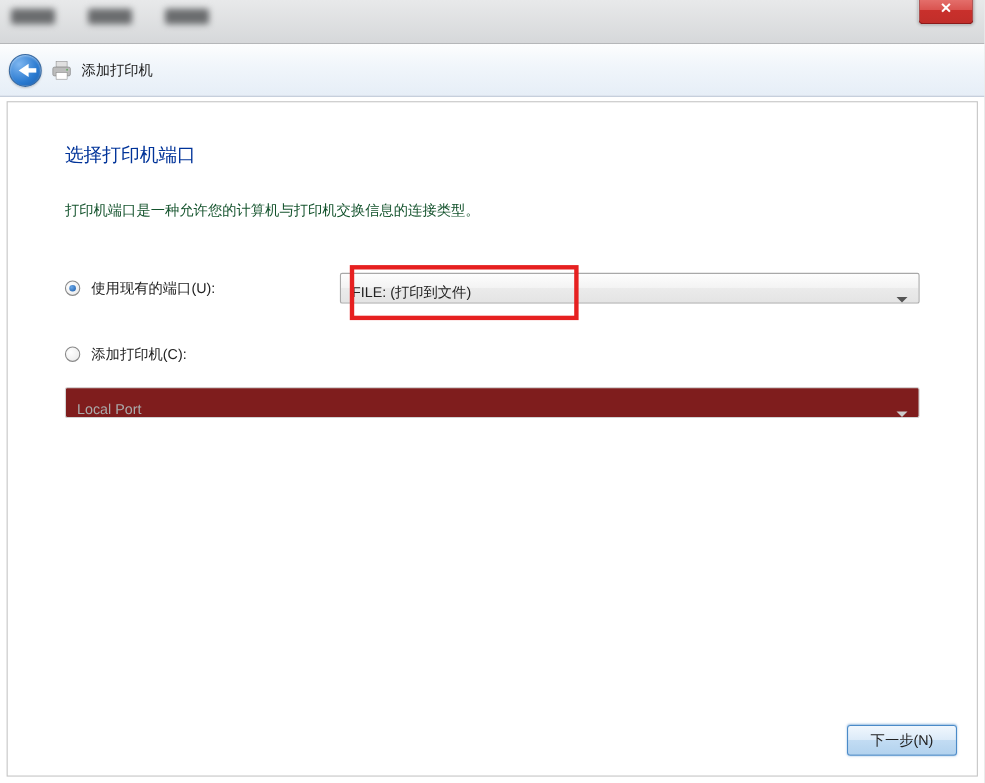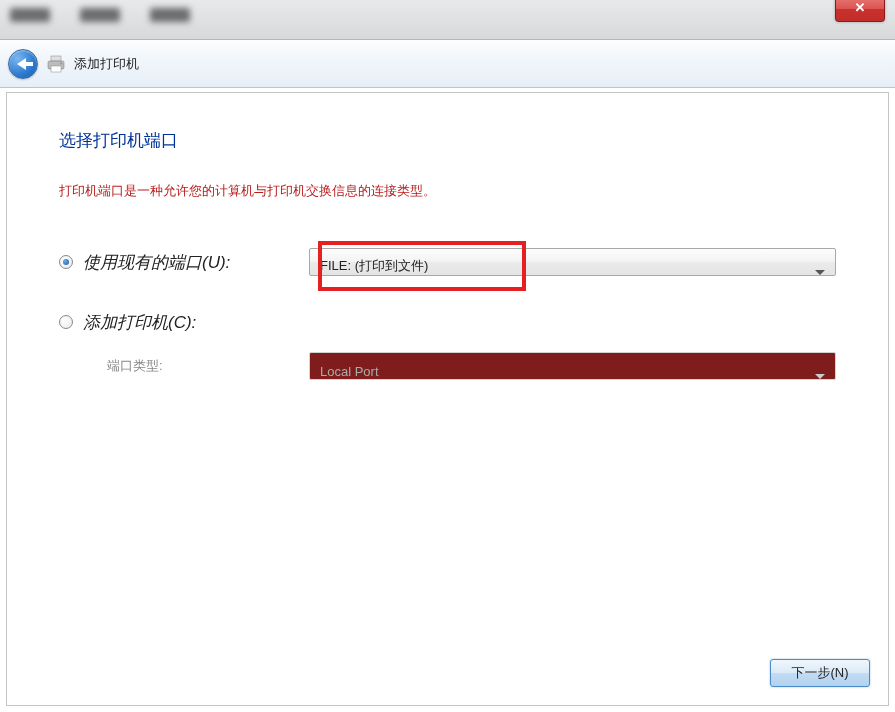--- a/index.html
+++ b/index.html
@@ -115,21 +115,21 @@
       position: relative;
       padding: 36px 52px 0 52px;
     }
     .heading {
       color: #003399;
       font-size: 17px;
       margin-bottom: 30px;
     }
     .description {
       font-size: 13px;
-      color: #b91c1c;
+      color: #14532d;
       margin-bottom: 44px;
     }
     .option-row {
       display: flex;
       align-items: center;
       margin-bottom: 24px;
       min-height: 36px;
     }
     .radio-group {
       display: flex;
@@ -150,23 +150,22 @@
       flex-shrink: 0;
     }
     .radio.checked::after {
       content: "";
       width: 6px;
       height: 6px;
       border-radius: 50%;
       background: radial-gradient(circle at 35% 35%, #6aa8e8, #1a5aa8);
     }
     .radio-label {
-      font-size: 17px;
+      font-size: 13px;
       color: #222;
-      font-style: italic;
     }
     .sub-label {
       font-size: 13px;
       color: #888;
       margin-left: 48px;
       width: 202px;
     }
     .dropdown {
       flex: 1;
       height: 28px;
@@ -278,21 +277,20 @@
       </div>
 
       <div class="option-row" style="margin-bottom:8px;">
         <div class="radio-group">
           <span class="radio"></span>
           <span class="radio-label">添加打印机(C):</span>
         </div>
       </div>
 
       <div class="option-row">
-        <span class="sub-label">端口类型:</span>
         <div class="dropdown disabled">
           <span>Local Port</span>
           <span class="dropdown-arrow"></span>
         </div>
       </div>
 
       <div class="highlight-box"></div>
 
       <div class="button-row">
         <button class="btn primary">下一步(N)</button>

